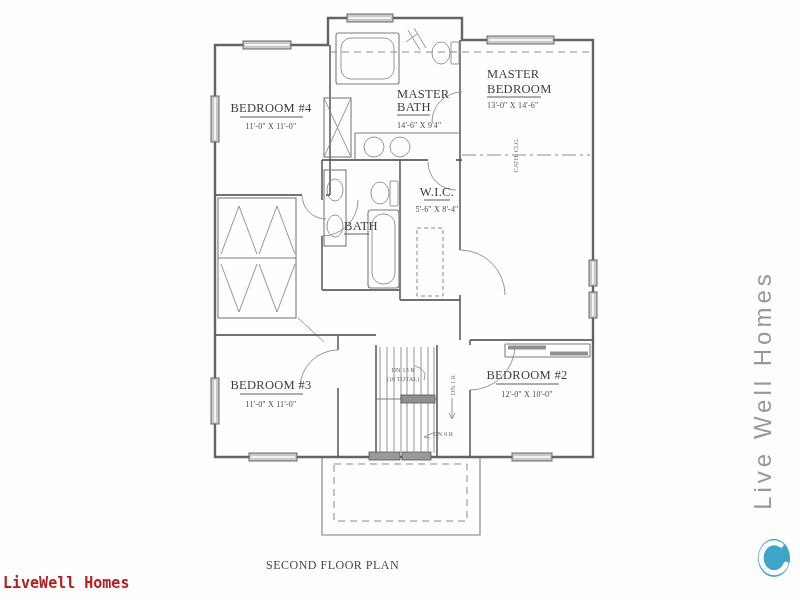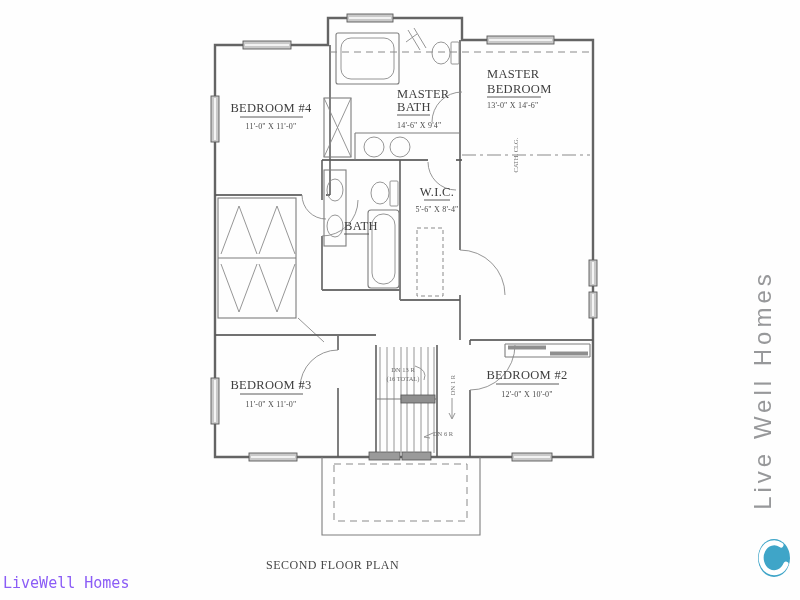--- a/index.html
+++ b/index.html
@@ -14,21 +14,21 @@
   .wall-in{stroke:#585858;stroke-width:1.8;fill:none;opacity:.85;}
   .fix{stroke:#7d7d7d;stroke-width:1.1;fill:none;}
   .fix2{stroke:#8a8a8a;stroke-width:.9;fill:none;}
   .dashline{stroke:#8a8a8a;stroke-width:1;fill:none;}
   .win{fill:#c9c9c9;stroke:#5a5a5a;stroke-width:.9;}
   .winline{stroke:#ffffff;stroke-width:1.6;}
   .underl{stroke:#4a4a4a;stroke-width:.9;}
   #plan-title{position:absolute;left:266px;top:558px;width:300px;
       font-family:"Liberation Serif",serif;font-size:12px;color:#474747;letter-spacing:.5px;}
   #wm-left{position:absolute;left:3px;top:574px;font-family:"DejaVu Sans Mono","Liberation Mono",monospace;
-      font-weight:normal;font-size:15px;color:#8b5cf6;white-space:nowrap;}
+      font-weight:bold;font-size:15px;color:#b91c1c;white-space:nowrap;}
   #wm-right{position:absolute;left:763px;top:390px;transform:translate(-50%,-50%) rotate(-90deg);
       font-family:"Liberation Sans",sans-serif;font-size:24px;font-weight:400;color:#97989a;
       letter-spacing:4px;white-space:nowrap;}
 </style>
 </head>
 <body>
 
 <div id="canvas">
 
   <svg width="800" height="600" viewBox="0 0 800 600">

